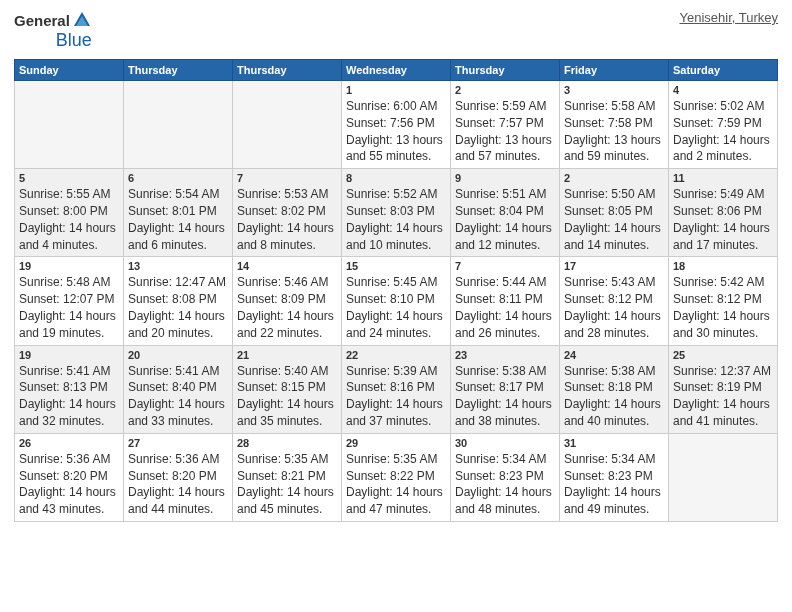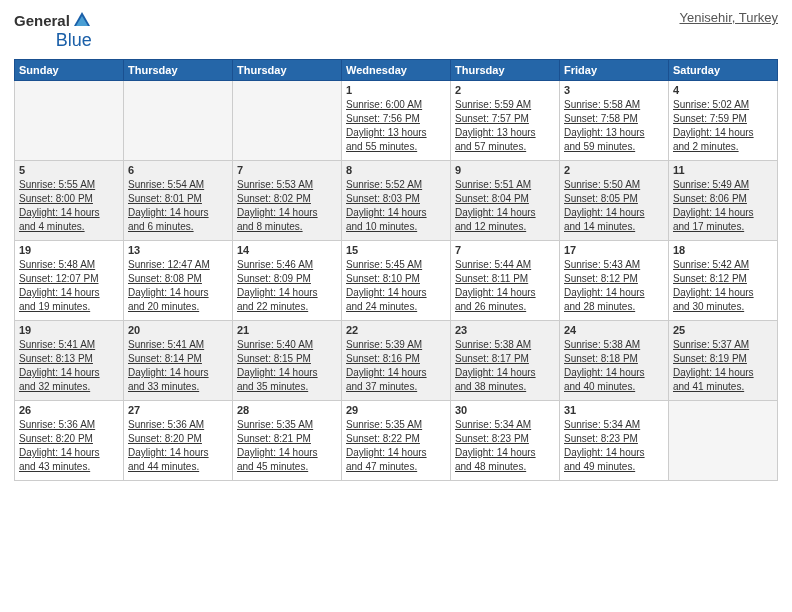--- a/index.html
+++ b/index.html
@@ -80,24 +80,23 @@
       background: #fff;
     }
     .day-num {
       font-size: 11px;
       font-weight: bold;
       color: #333;
       display: block;
       margin-bottom: 2px;
     }
     .day-detail {
-      font-size: 10px;
+      font-size: 12px;
       color: #333;
       line-height: 1.4;
-      text-decoration: underline;
     }
     .row-shaded td:not(.empty) {
       background: #f0f0f0;
     }
   </style>
 </head>
 <body>
 
 <div class="page">
   <div class="header">
@@ -270,21 +269,21 @@
           <td>
             <span class="day-num">19</span>
             <div class="day-detail">Sunrise: 5:41 AM
 Sunset: 8:13 PM
 Daylight: 14 hours
 and 32 minutes.</div>
           </td>
           <td>
             <span class="day-num">20</span>
             <div class="day-detail">Sunrise: 5:41 AM
-Sunset: 8:14 PM
+Sunset: 8:40 PM
 Daylight: 14 hours
 and 33 minutes.</div>
           </td>
           <td>
             <span class="day-num">21</span>
             <div class="day-detail">Sunrise: 5:40 AM
 Sunset: 8:15 PM
 Daylight: 14 hours
 and 35 minutes.</div>
           </td>
@@ -304,21 +303,21 @@
           </td>
           <td>
             <span class="day-num">24</span>
             <div class="day-detail">Sunrise: 5:38 AM
 Sunset: 8:18 PM
 Daylight: 14 hours
 and 40 minutes.</div>
           </td>
           <td>
             <span class="day-num">25</span>
-            <div class="day-detail">Sunrise: 5:37 AM
+            <div class="day-detail">Sunrise: 12:37 AM
 Sunset: 8:19 PM
 Daylight: 14 hours
 and 41 minutes.</div>
           </td>
         </tr>
         <tr>
           <td>
             <span class="day-num">26</span>
             <div class="day-detail">Sunrise: 5:36 AM
 Sunset: 8:20 PM

